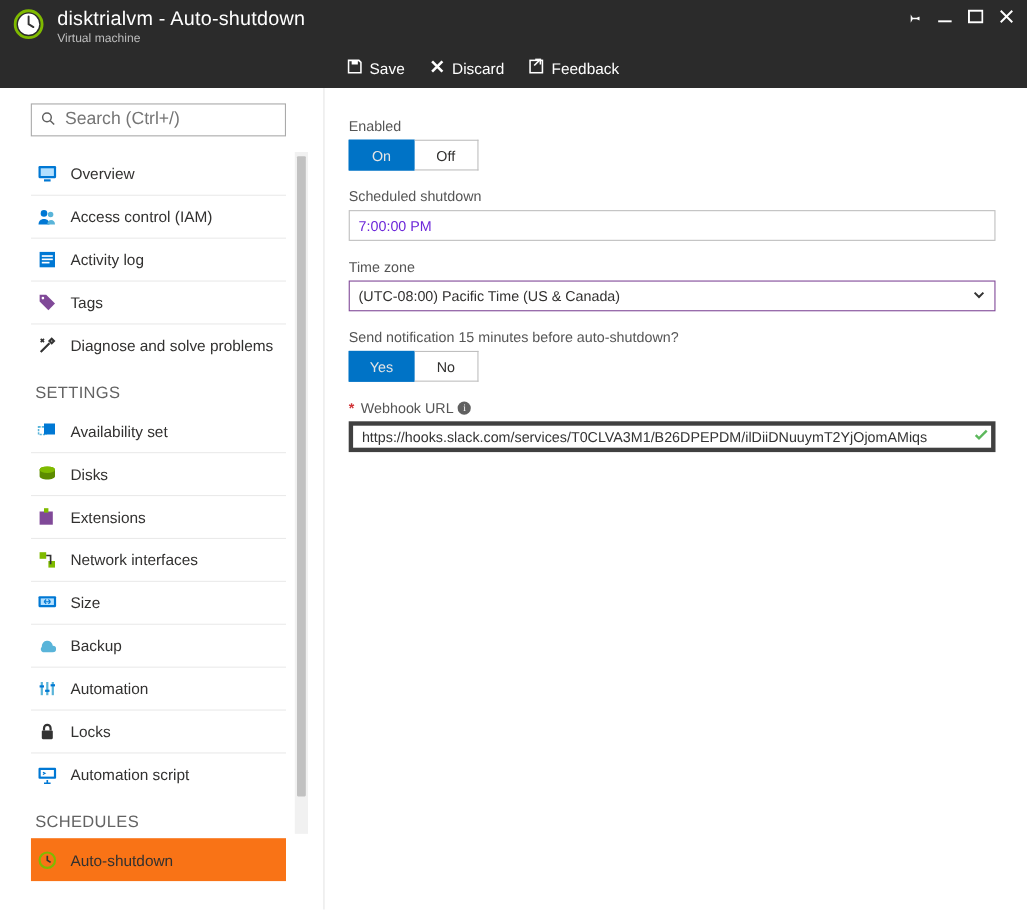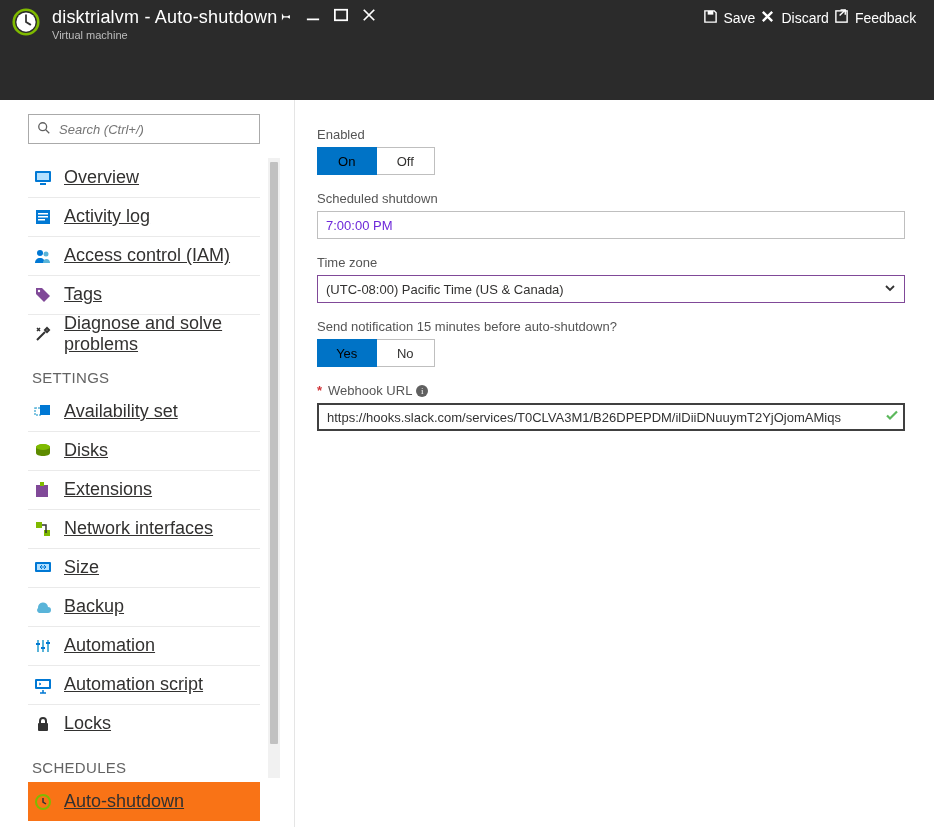--- a/index.html
+++ b/index.html
@@ -1,63 +1,63 @@
 <!DOCTYPE html>
 <html><head>
 <meta charset="utf-8">
 <style>
   * { box-sizing: border-box; }
   html, body { margin: 0; padding: 0; font-family: "Segoe UI", Arial, sans-serif; font-size: 13px; color: #323130; background: #fff; }
   .root { width: 934px; height: 827px; display: flex; flex-direction: column; background:#fff; }
   
-  .topbar { background: #2b2b2b; color: #fff; height: 100px; display: flex; flex-direction: row; }
+  .topbar { background: #2b2b2b; color: #fff; height: 80px; display: flex; flex-direction: column; }
   .titlebar { display: flex; align-items: flex-start; padding: 6px 12px 0 12px; height: 44px; }
   .titlebar .app-icon { width:28px; height:28px; margin-right:12px; margin-top:2px; flex-shrink:0; }
   .titlebar .titles { flex:1; }
   .titlebar .title { font-size: 18px; font-weight: 300; line-height: 22px; letter-spacing:.2px; }
   .titlebar .subtitle { font-size: 11px; color: #bdbdbd; line-height: 14px; }
   .winicons { display:flex; gap:14px; align-items:center; padding-top:2px; }
   .winicons svg { width:14px; height:14px; fill:#fff; cursor:pointer; }
-  .cmdbar { height:36px; display:flex; align-items:center; padding-left: 315px; gap: 5px; }
+  .cmdbar { height:36px; display:flex; align-items:center; padding-left: 315px; gap: 22px; }
   .cmd { display:flex; align-items:center; gap:6px; color:#fff; cursor:pointer; font-size:14px; }
   .cmd svg { width:15px; height:15px; fill:#fff; }
   
   .body { flex:1; display:flex; min-height:0; }
   .sidebar-col { width: 294px; padding: 14px 0 0 28px; display:flex; flex-direction:column; min-height:0; border-right: none; }
   .search { border:1px solid #aaa; height:30px; width:232px; display:flex; align-items:center; padding:0 8px; margin-bottom:14px; background:#fff; }
   .search svg { width:14px; height:14px; fill:#606060; margin-right:6px; }
-  .search input { border:none; outline:none; flex:1; font-style: italic; color:#3b82f6; font-size:13px; background:transparent; }
+  .search input { border:none; outline:none; flex:1; color:#3b82f6; font-size:16px; background:transparent; }
   .nav-scroll { position:relative; flex:1; overflow:hidden; }
   .nav-list { width: 232px; }
   .section-header { font-size: 15px; color:#636363; letter-spacing:.3px; padding: 16px 0 6px 4px; }
   .nav-item { display:flex; align-items:center; height:39px; padding:0 6px; cursor:pointer; border-bottom:none; position:relative; }
   .nav-item + .nav-item::before { content:""; position:absolute; top:0; left:0; right:0; height:1px; background:#eaeaea; }
   .nav-item .ni-icon { width:18px; height:18px; margin-right:12px; flex-shrink:0; display:flex; align-items:center; justify-content:center; }
   .nav-item .ni-icon svg { width:18px; height:18px; }
-  .nav-item .ni-label { font-size:18px; color:#323130;text-decoration:underline; }
+  .nav-item .ni-label { font-size:14px; color:#323130; }
   .nav-item.selected { background:#f97316; }
   .scrollbar { position:absolute; right:14px; top:0; width:12px; height:620px; background:#f1f1f1; }
   .scrollbar-thumb { position:absolute; left:2px; top:4px; width:8px; height:582px; background:#c1c1c1; border-radius:1px; }
   .vsep { width:1px; background:#e5e5e5; }
   
   .content { flex:1; padding: 14px 22px 0 22px; display:flex; flex-direction:column;margin-top:13px; }
   .field { margin-bottom: 16px; }
   .flabel { font-size:13px; color:#555; margin-bottom:5px; display:flex; align-items:center; gap:4px; }
   .req { color:#d13438; font-weight:bold; margin-right:2px; }
   .info-icon { width:12px; height:12px; background:#606060; border-radius:50%; color:#fff; font-size:9px; line-height:12px; text-align:center; font-family: Georgia, serif; display:inline-block; }
   .toggle-small { display:flex; width:118px; height:28px; }
   .toggle-small .half { flex:1; display:flex; align-items:center; justify-content:center; font-size:13px; border:1px solid #bfbfbf; cursor:pointer; background:#fff; }
-  .toggle-small .half.active { background:#0073c6; color:#000000; border-color:#0073c6; }
+  .toggle-small .half.active { background:#0073c6; color:#e5e5e5; border-color:#0073c6; }
   .toggle-small .half + .half { border-left:none; }
   .textinput { width: 100%; max-width: 588px; height:28px; border:1px solid #bfbfbf; padding:0 8px; font-size:13px; font-family:inherit; color:#6d28d9; background:#fff; outline:none; }
   .select { width: 100%; max-width: 588px; height:28px; border:1px solid #804998; display:flex; align-items:center; padding:0 8px; font-size:13px; cursor:pointer; background:#fff; position:relative; }
   .select .chev { position:absolute; right:8px; }
   .select .chev svg { width:12px; height:12px; }
   .webhook-wrap { position:relative; max-width:588px; }
-  .webhook-input { width:100%; height:28px; border:2px solid #404040; padding:0 26px 0 8px; font-size:13px; font-family:inherit; color:#333; outline:none; }
+  .webhook-input { width:100%; height:28px; border:4px solid #404040; padding:0 26px 0 8px; font-size:13px; font-family:inherit; color:#333; outline:none; }
   .webhook-check { position:absolute; right:6px; top:50%; transform:translateY(-50%); }
   .webhook-check svg { width:14px; height:14px; }
 </style>
 </head>
 <body>
 
 <div class="root">
 
   <div class="topbar">
     <div class="titlebar">
@@ -131,38 +131,38 @@
                   <rect x="1" y="2" width="16" height="11" rx="1" fill="#0078d4"></rect>
                   <rect x="3" y="4" width="12" height="7" fill="#b3e0ff"></rect>
                   <rect x="6" y="14" width="6" height="2" fill="#0078d4"></rect>
                 </svg>
               </span>
             <span class="ni-label">Overview</span>
           </div>
           <div class="nav-item">
             <span class="ni-icon">
                 <svg viewBox="0 0 18 18">
+                  <circle cx="6" cy="6" r="3" fill="#0078d4"></circle>
+                  <circle cx="12" cy="7" r="2.5" fill="#59b4d9"></circle>
+                  <path d="M1 16c0-3 2-5 5-5s5 2 5 5z" fill="#0078d4"></path>
+                  <path d="M9 16c0-2.5 1.5-4 3.5-4s3.5 1.5 3.5 4z" fill="#59b4d9"></path>
+                </svg>
+              </span>
+            <span class="ni-label">Access control (IAM)</span>
+          </div>
+          <div class="nav-item">
+            <span class="ni-icon">
+                <svg viewBox="0 0 18 18">
                   <rect x="2" y="2" width="14" height="14" fill="#0078d4"></rect>
                   <rect x="4" y="5" width="10" height="1.5" fill="#fff"></rect>
                   <rect x="4" y="8" width="10" height="1.5" fill="#fff"></rect>
                   <rect x="4" y="11" width="7" height="1.5" fill="#fff"></rect>
                 </svg>
               </span>
             <span class="ni-label">Activity log</span>
-          </div>
-          <div class="nav-item">
-            <span class="ni-icon">
-                <svg viewBox="0 0 18 18">
-                  <circle cx="6" cy="6" r="3" fill="#0078d4"></circle>
-                  <circle cx="12" cy="7" r="2.5" fill="#59b4d9"></circle>
-                  <path d="M1 16c0-3 2-5 5-5s5 2 5 5z" fill="#0078d4"></path>
-                  <path d="M9 16c0-2.5 1.5-4 3.5-4s3.5 1.5 3.5 4z" fill="#59b4d9"></path>
-                </svg>
-              </span>
-            <span class="ni-label">Access control (IAM)</span>
           </div>
           <div class="nav-item">
             <span class="ni-icon">
                 <svg viewBox="0 0 18 18">
                   <path d="M2 2h6l8 8-6 6-8-8z" fill="#804998"></path>
                   <circle cx="5" cy="5" r="1.2" fill="#fff"></circle>
                 </svg>
               </span>
             <span class="ni-label">Tags</span>
           </div>
@@ -243,36 +243,36 @@
                   <rect x="2" y="6" width="4" height="2" fill="#0078d4"></rect>
                   <rect x="7" y="10" width="4" height="2" fill="#0078d4"></rect>
                   <rect x="12" y="5" width="4" height="2" fill="#0078d4"></rect>
                 </svg>
               </span>
             <span class="ni-label">Automation</span>
           </div>
           <div class="nav-item">
             <span class="ni-icon">
                 <svg viewBox="0 0 18 18">
+                  <rect x="4" y="8" width="10" height="8" rx="1" fill="#333"></rect>
+                  <path d="M6 8V6a3 3 0 0 1 6 0v2" fill="none" stroke="#333" stroke-width="2"></path>
+                </svg>
+              </span>
+            <span class="ni-label">Locks</span>
+          </div>
+          <div class="nav-item">
+            <span class="ni-icon">
+                <svg viewBox="0 0 18 18">
                   <rect x="1" y="3" width="16" height="10" rx="1" fill="#0078d4"></rect>
                   <rect x="3" y="5" width="12" height="6" fill="#fff"></rect>
                   <path d="M9 14v3M6 17h6" stroke="#0078d4" stroke-width="1.5"></path>
                   <path d="M5 7l2 1-2 1" stroke="#0078d4" stroke-width="1" fill="none"></path>
                 </svg>
               </span>
             <span class="ni-label">Automation script</span>
-          </div>
-          <div class="nav-item">
-            <span class="ni-icon">
-                <svg viewBox="0 0 18 18">
-                  <rect x="4" y="8" width="10" height="8" rx="1" fill="#333"></rect>
-                  <path d="M6 8V6a3 3 0 0 1 6 0v2" fill="none" stroke="#333" stroke-width="2"></path>
-                </svg>
-              </span>
-            <span class="ni-label">Locks</span>
           </div>
 
           <div class="section-header">SCHEDULES</div>
 
           <div class="nav-item selected">
             <span class="ni-icon">
                 <svg viewBox="0 0 18 18">
                   <circle cx="9" cy="9" r="7" fill="none" stroke="#7fba00" stroke-width="2"></circle>
                   <path d="M9 5v4l3 2" stroke="#333" stroke-width="1.5" fill="none"></path>
                 </svg>

